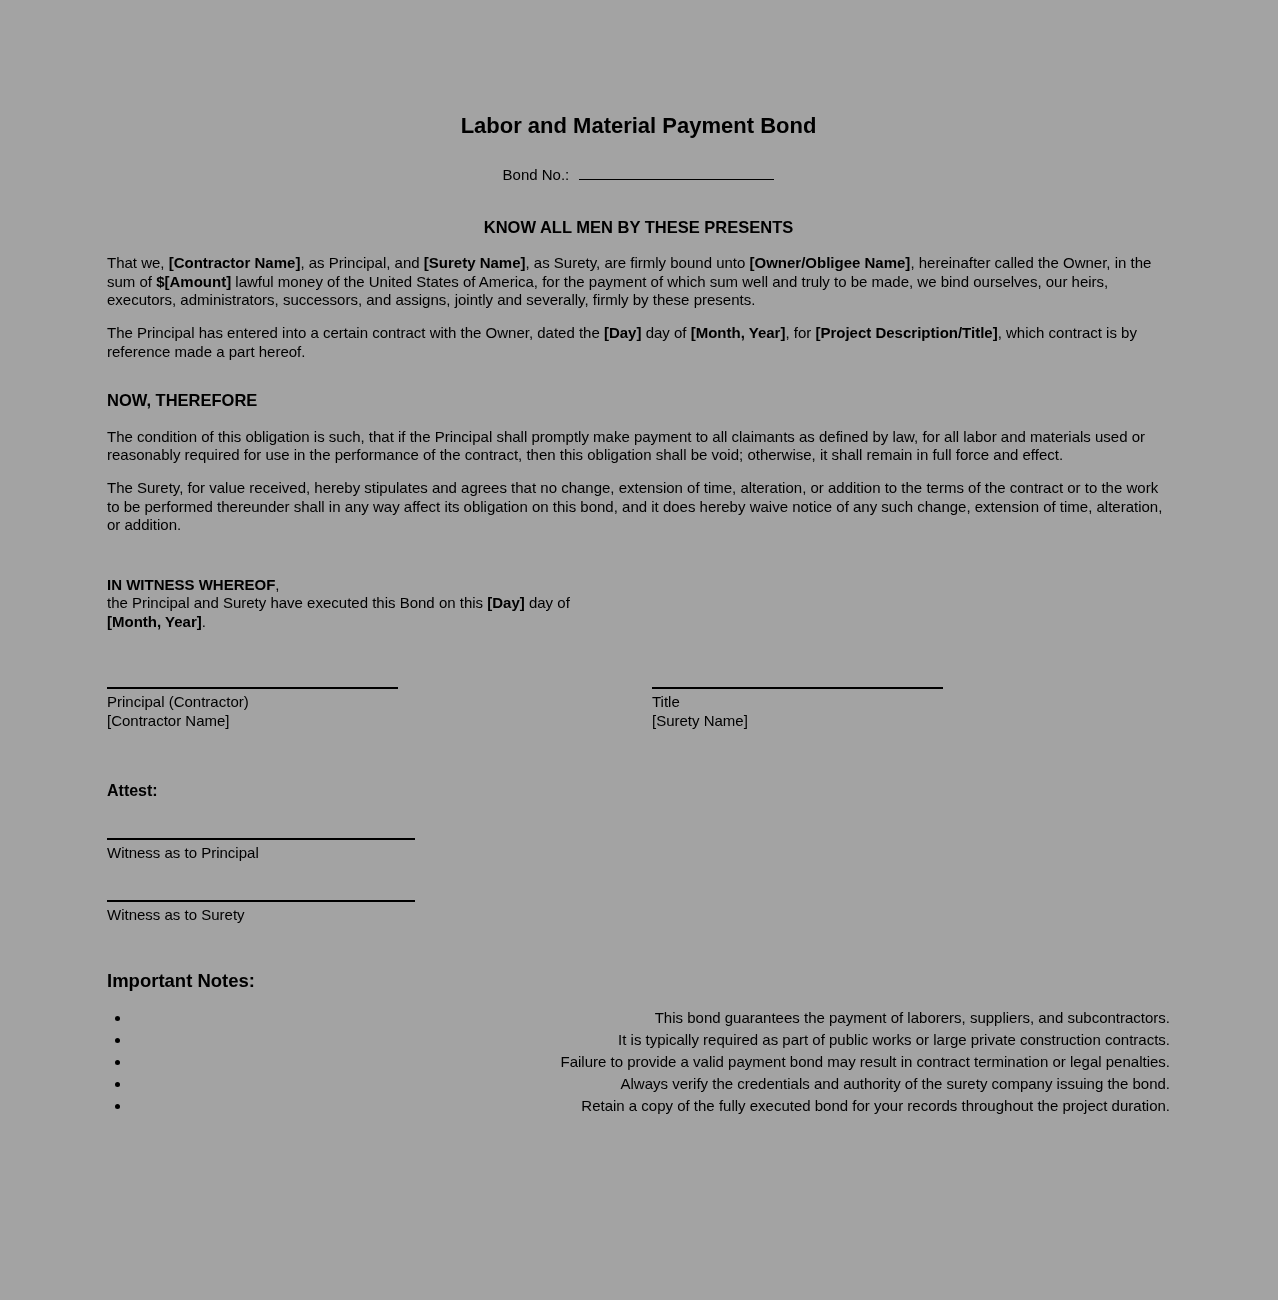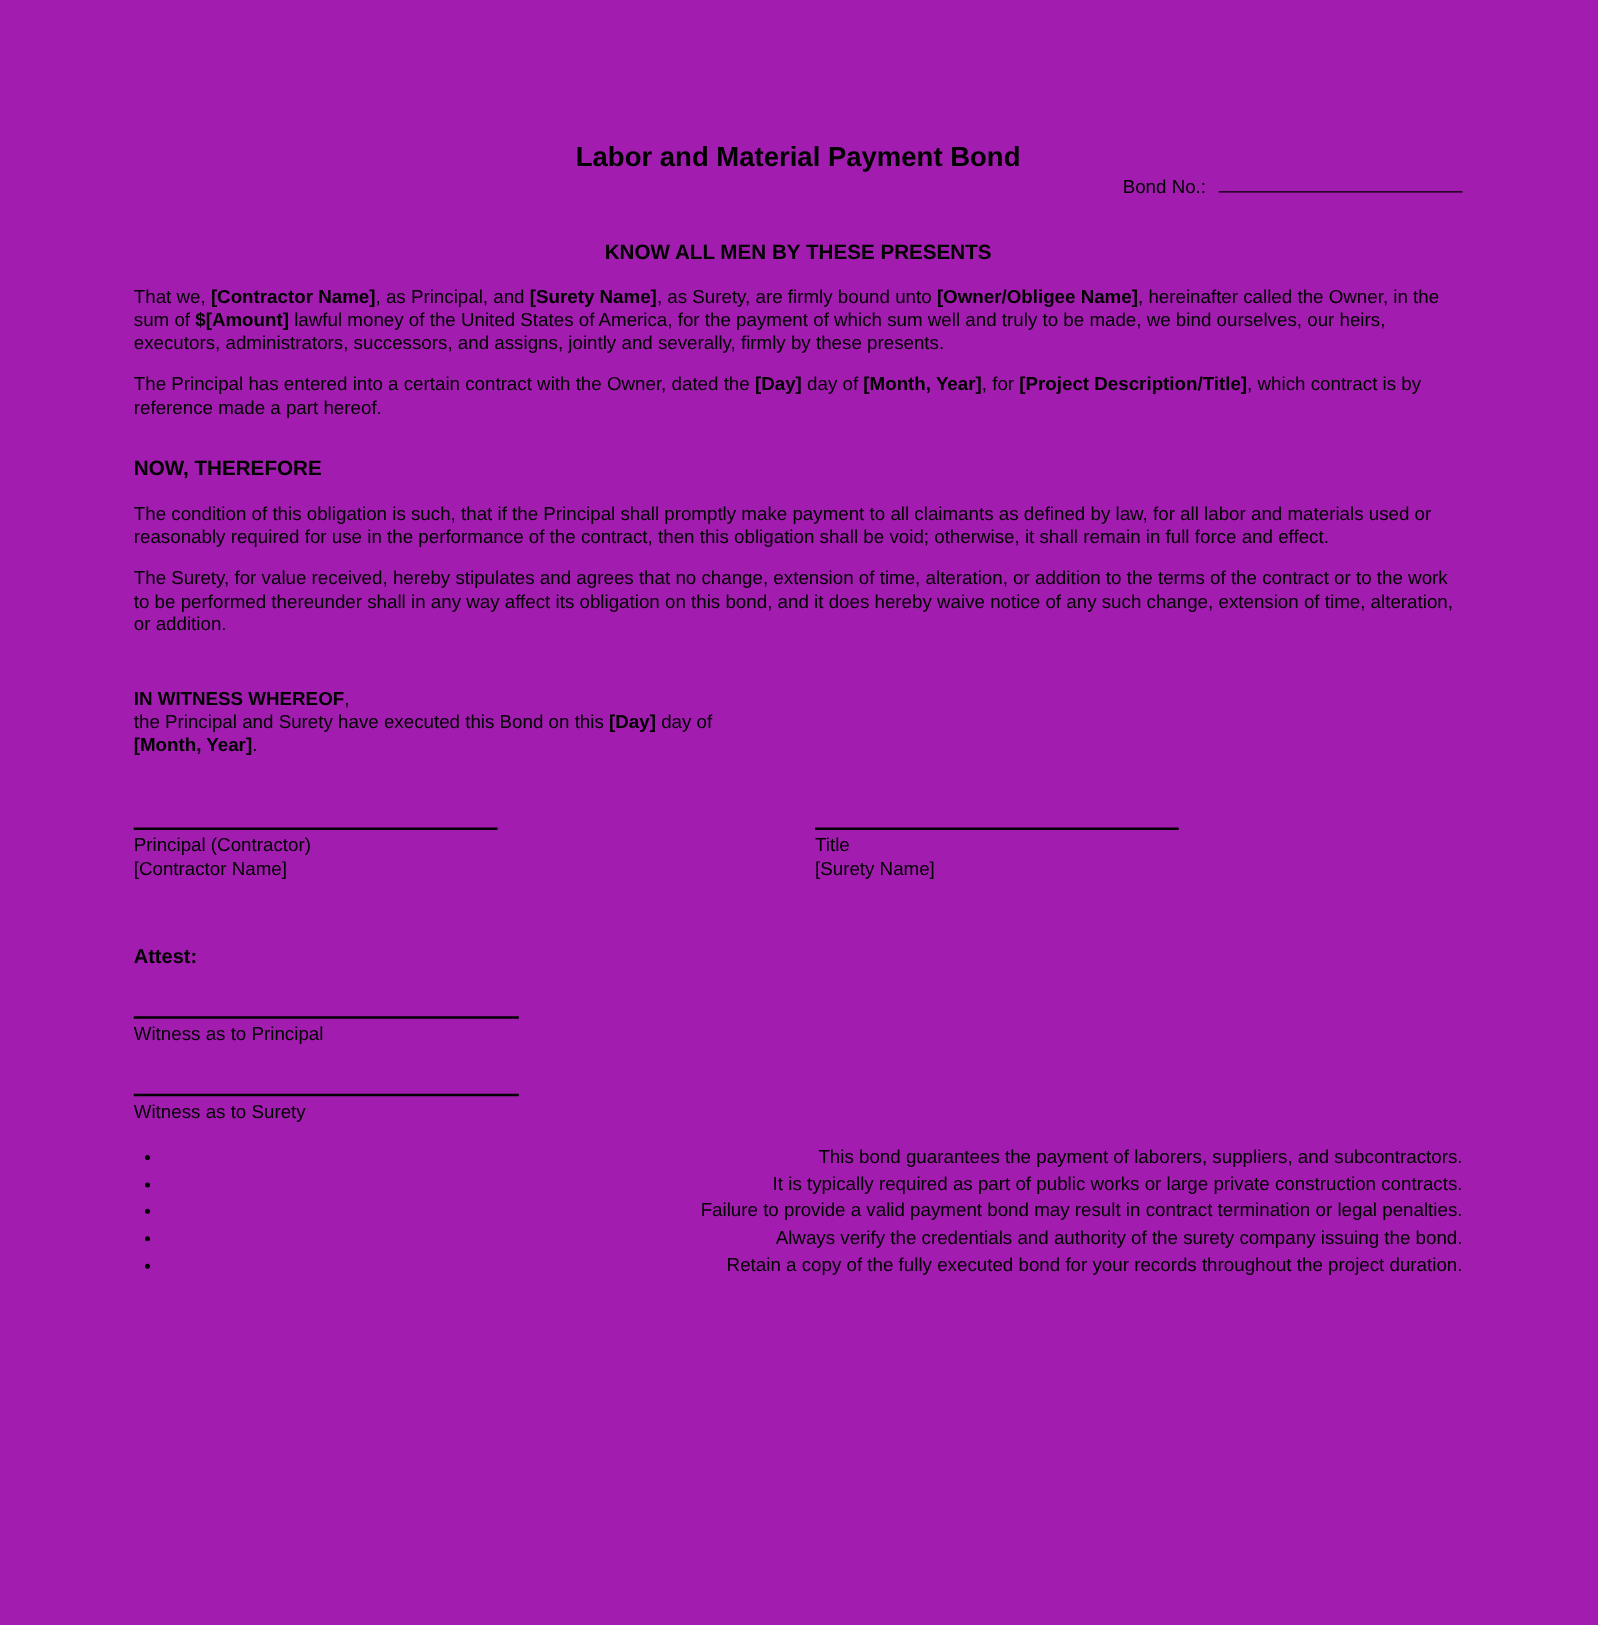--- a/index.html
+++ b/index.html
@@ -1,38 +1,39 @@
 <!DOCTYPE html>
 <html><head>
 <meta charset="utf-8">
 <style>
   html, body { margin:0; padding:0; background:#ffffff; }
   .page {
     position:relative;
     width:1278px;
     height:1300px;
     margin:0 auto;
-    background:#a21caf;
+    background:#a3a3a3;
     color:#000000;
     font-family:"Liberation Sans","DejaVu Sans",sans-serif;
     font-size:15px;
     line-height:1.22;
     box-sizing:border-box;
     padding:113px 108px 0 107px;
     overflow:hidden;
   }
   .doc-title {
     font-size:22px;
     font-weight:bold;
     text-align:center;
     margin:0;
     line-height:1.15;
   }
   .bond-row {
-    text-align:right;
+    text-align:center;
+    margin-top:26px;
     font-size:15px;
   }
   .blank-inline {
     display:inline-block;
     width:195px;
     border-bottom:1px solid #000;
     height:15px;
     margin-left:6px;
     vertical-align:baseline;
   }
@@ -118,20 +119,21 @@
   <div class="witness-block">
     <div class="witness-line"></div>
     <div class="witness-label">Witness as to Principal</div>
   </div>
 
   <div class="witness-block">
     <div class="witness-line"></div>
     <div class="witness-label">Witness as to Surety</div>
   </div>
 
+  <h3 class="notes-heading">Important Notes:</h3>
   <ul class="notes-list">
       <li>This bond guarantees the payment of laborers, suppliers, and subcontractors.</li>
       <li>It is typically required as part of public works or large private construction contracts.</li>
       <li>Failure to provide a valid payment bond may result in contract termination or legal penalties.</li>
       <li>Always verify the credentials and authority of the surety company issuing the bond.</li>
       <li>Retain a copy of the fully executed bond for your records throughout the project duration.</li>
     </ul>
 
 </div>
 

